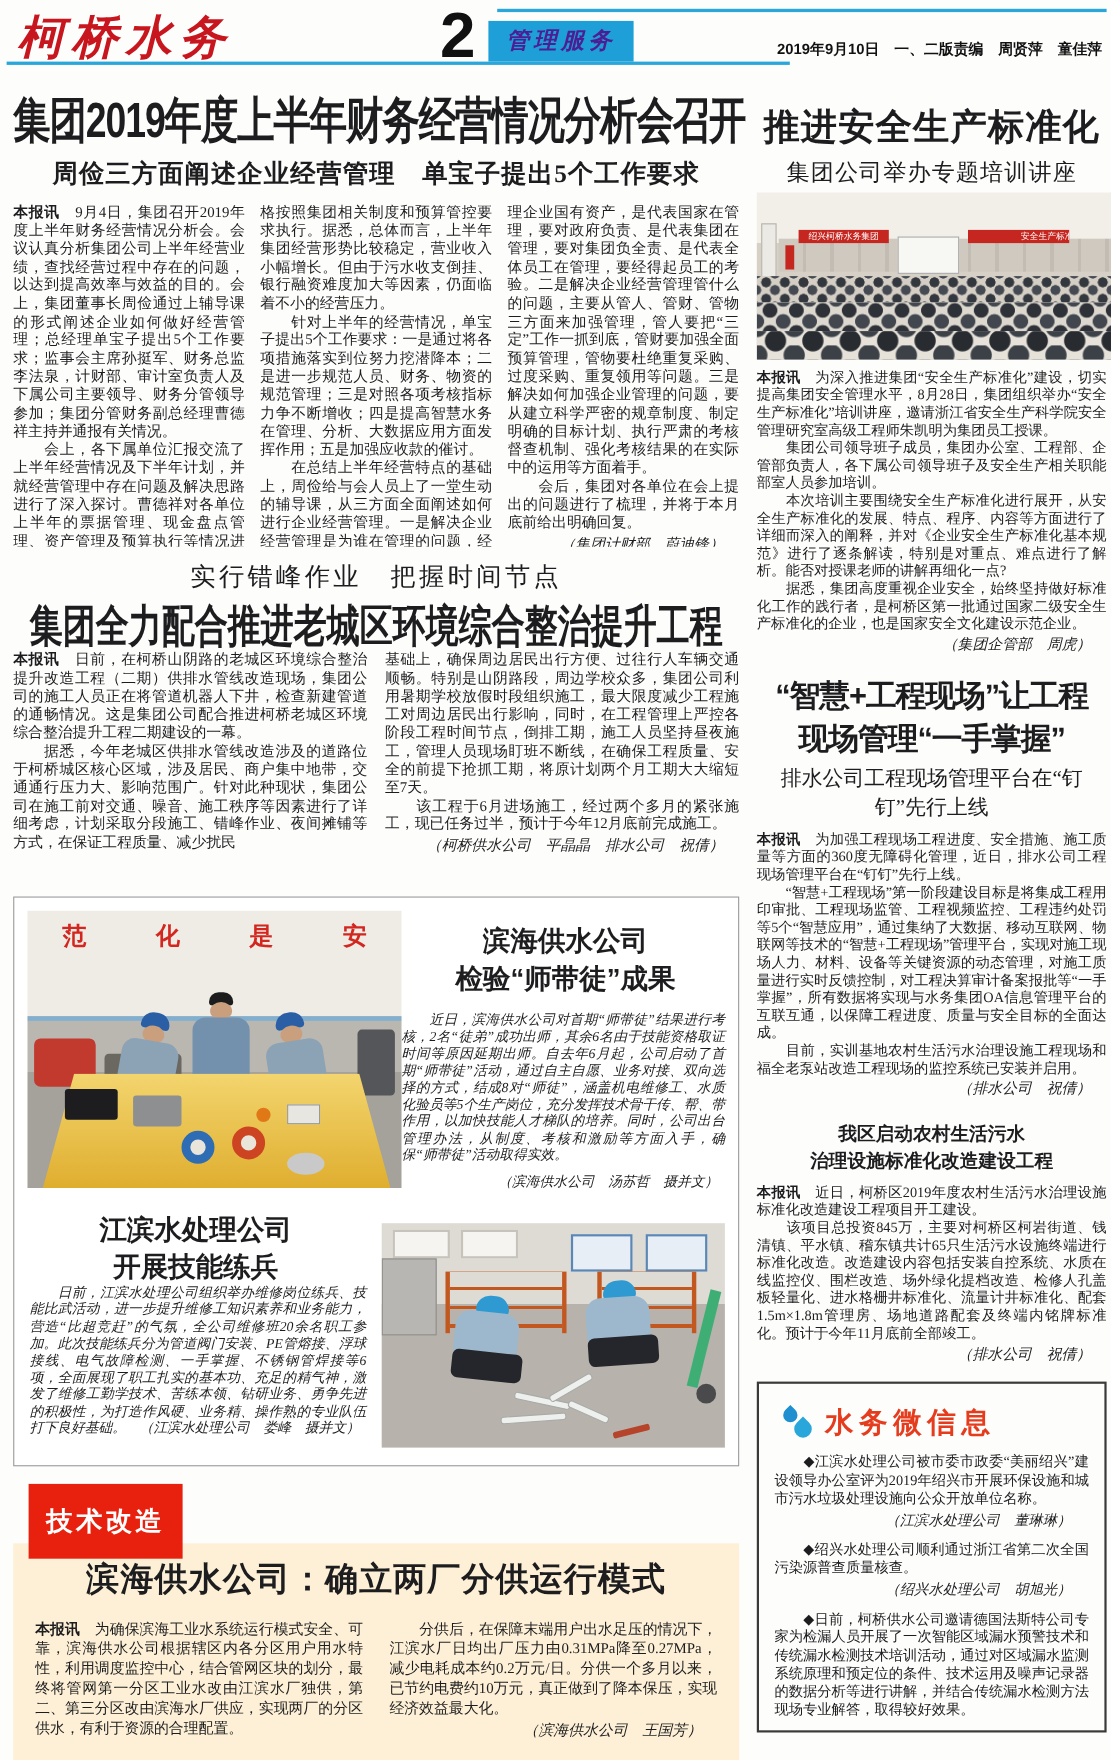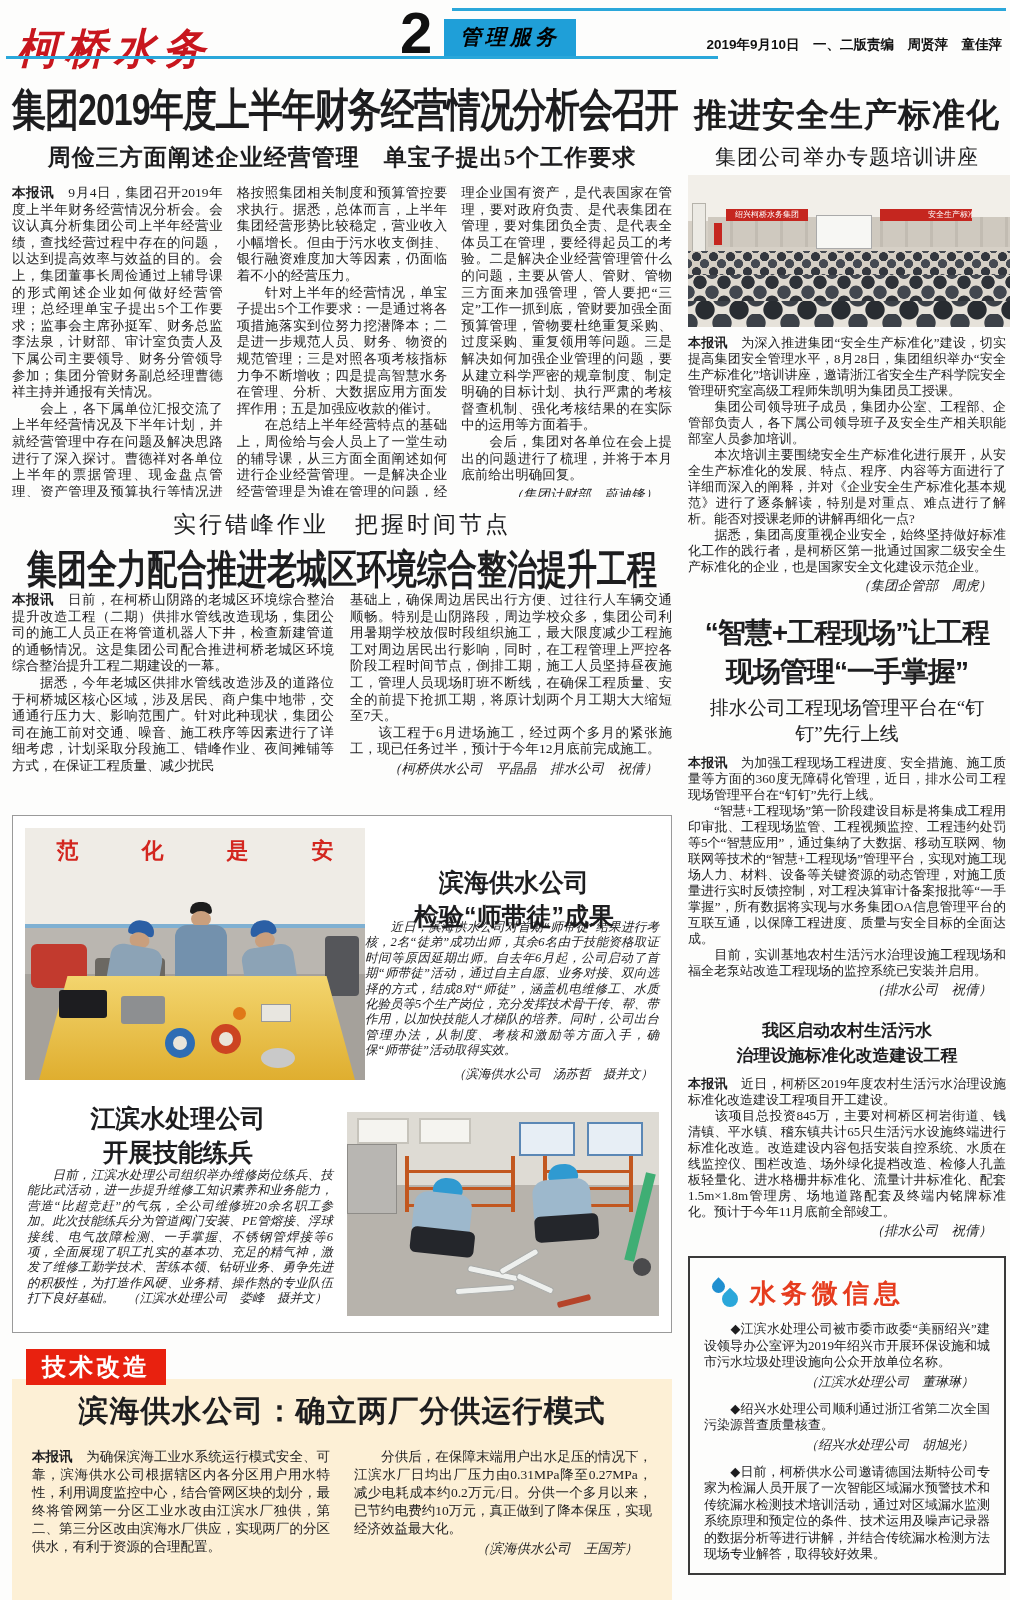--- a/index.html
+++ b/index.html
@@ -5,25 +5,25 @@
   * { margin:0; padding:0; box-sizing:border-box; }
   html,body { background:#e9e9e9; }
   .page {
     position:relative; width:1010px; height:1600px; margin:0 auto;
     background:#fdfdfc; overflow:hidden;
     font-family:"Liberation Serif","DejaVu Serif",serif; color:#1d1d1f;
   }
   .sans { font-family:"Liberation Sans","DejaVu Sans",sans-serif; }
 
   
-  .masthead { position:absolute; left:16px; top:28px; font-size:42px; line-height:1;
+  .masthead { position:absolute; left:16px; top:14px; font-size:42px; line-height:1;
     color:#c8161e; font-style:italic; font-weight:bold; letter-spacing:7px;
     font-family:"Liberation Serif",serif; }
   .page-num { position:absolute; left:400px; top:4px; font-size:58px; font-weight:bold; line-height:1; color:#111; }
-  .section-badge { position:absolute; left:444px; top:19px; background:#1f9fd8; color:#000000;
+  .section-badge { position:absolute; left:444px; top:19px; background:#1f9fd8; color:#4c1d95;
     font-size:21px; font-weight:bold; font-style:italic; letter-spacing:4px; padding:4px 16px 5px; }
   .rule-top { position:absolute; left:452px; top:8px; right:4px; height:3px; background:#2aa7da; }
   .rule-bottom { position:absolute; left:6px; top:56px; width:712px; height:3px; background:#2aa7da; }
   .date-line { position:absolute; right:8px; top:36px; font-size:13.5px; font-weight:bold; color:#111; }
 
   
   .left-region { position:absolute; left:12px; top:80px; width:660px; }
   .h1-wrap { height:46px; margin-bottom:16px; }
   .h1 { display:block; font-size:34px; font-weight:bold; letter-spacing:-1px; text-align:center;
     white-space:nowrap; transform:scaleY(1.32); transform-origin:center top; }
@@ -37,21 +37,21 @@
   .kicker { margin-top:12px; font-size:23px; text-align:center; letter-spacing:3px; }
   .h2-wrap { height:44px; margin-top:2px; }
   .h2 { display:block; font-size:30px; font-weight:bold; text-align:center; white-space:nowrap;
     transform:scaleY(1.35); transform-origin:center top; letter-spacing:0px; }
   .cols2 { display:flex; gap:16px; margin-top:6px; height:205px; overflow:hidden; }
   .cols2 .col { flex:1; }
 
   
   .montage { position:relative; margin-top:18px; height:518px; border:1px solid #9a9a9a; background:#fff; }
   .mont-title { position:absolute; text-align:center; font-weight:bold; font-size:25px; line-height:1.35; }
-  .mentor-title { left:356px; top:24px; width:290px;margin-top:26px; }
+  .mentor-title { left:356px; top:24px; width:290px; }
   .drill-title { left:10px; top:286px; width:310px; }
   .ital-body { position:absolute; font-size:12.5px; line-height:15.4px; font-style:italic;
     text-align:justify; white-space:pre-wrap; }
   .mentor-body { left:352px; top:104px; width:294px; }
   .mentor-sig { position:absolute; left:352px; top:250px; width:294px; font-style:italic;
     font-size:12.5px; text-align:right; padding-right:6px; }
   .drill-body { left:14px; top:352px; width:306px; }
 
   
   .photo1 { position:absolute; left:12px; top:12px; width:340px; height:252px; overflow:hidden;
@@ -107,21 +107,21 @@
   .pipe1 { left:120px; top:158px; width:52px; transform:rotate(12deg); }
   .pipe2 { left:150px; top:146px; width:44px; transform:rotate(-30deg); }
   .pipe3 { left:108px; top:174px; width:60px; transform:rotate(-4deg); }
   .pipe4 { left:168px; top:168px; width:40px; transform:rotate(24deg); }
   .p2-wrench { position:absolute; left:210px; top:186px; width:34px; height:6px; background:#b5442a; transform:rotate(-14deg); border-radius:2px; }
 
   
   .tech-wrap { position:relative; margin-top:16px; }
   .tech-badge { position:relative; z-index:2; display:inline-block; margin-left:14px;
     background:#e8210f; color:#fff; font-weight:bold; font-size:24px; letter-spacing:3px;
-    padding:2px 16px; margin-bottom:-14px; }
+    padding:18px 16px; margin-bottom:-14px; }
   .tech-box { position:relative; background:#fdf0d6; height:237px; padding:12px 20px 0; }
   .tech-head { font-size:30px; font-weight:bold; text-align:center; letter-spacing:1px; }
   .tech-cols { display:flex; gap:24px; margin-top:16px; }
   .tech-cols .col { flex:1; }
   .tech-cols .bodytext { font-size:13.5px; line-height:18px; }
 
   
   .right-col { position:absolute; left:688px; top:95px; width:318px; }
   .rh1 { font-size:33px; font-weight:bold; text-align:center; letter-spacing:1px; line-height:1.2; }
   .rsub { font-size:21px; text-align:center; margin-top:8px; letter-spacing:1px; }

